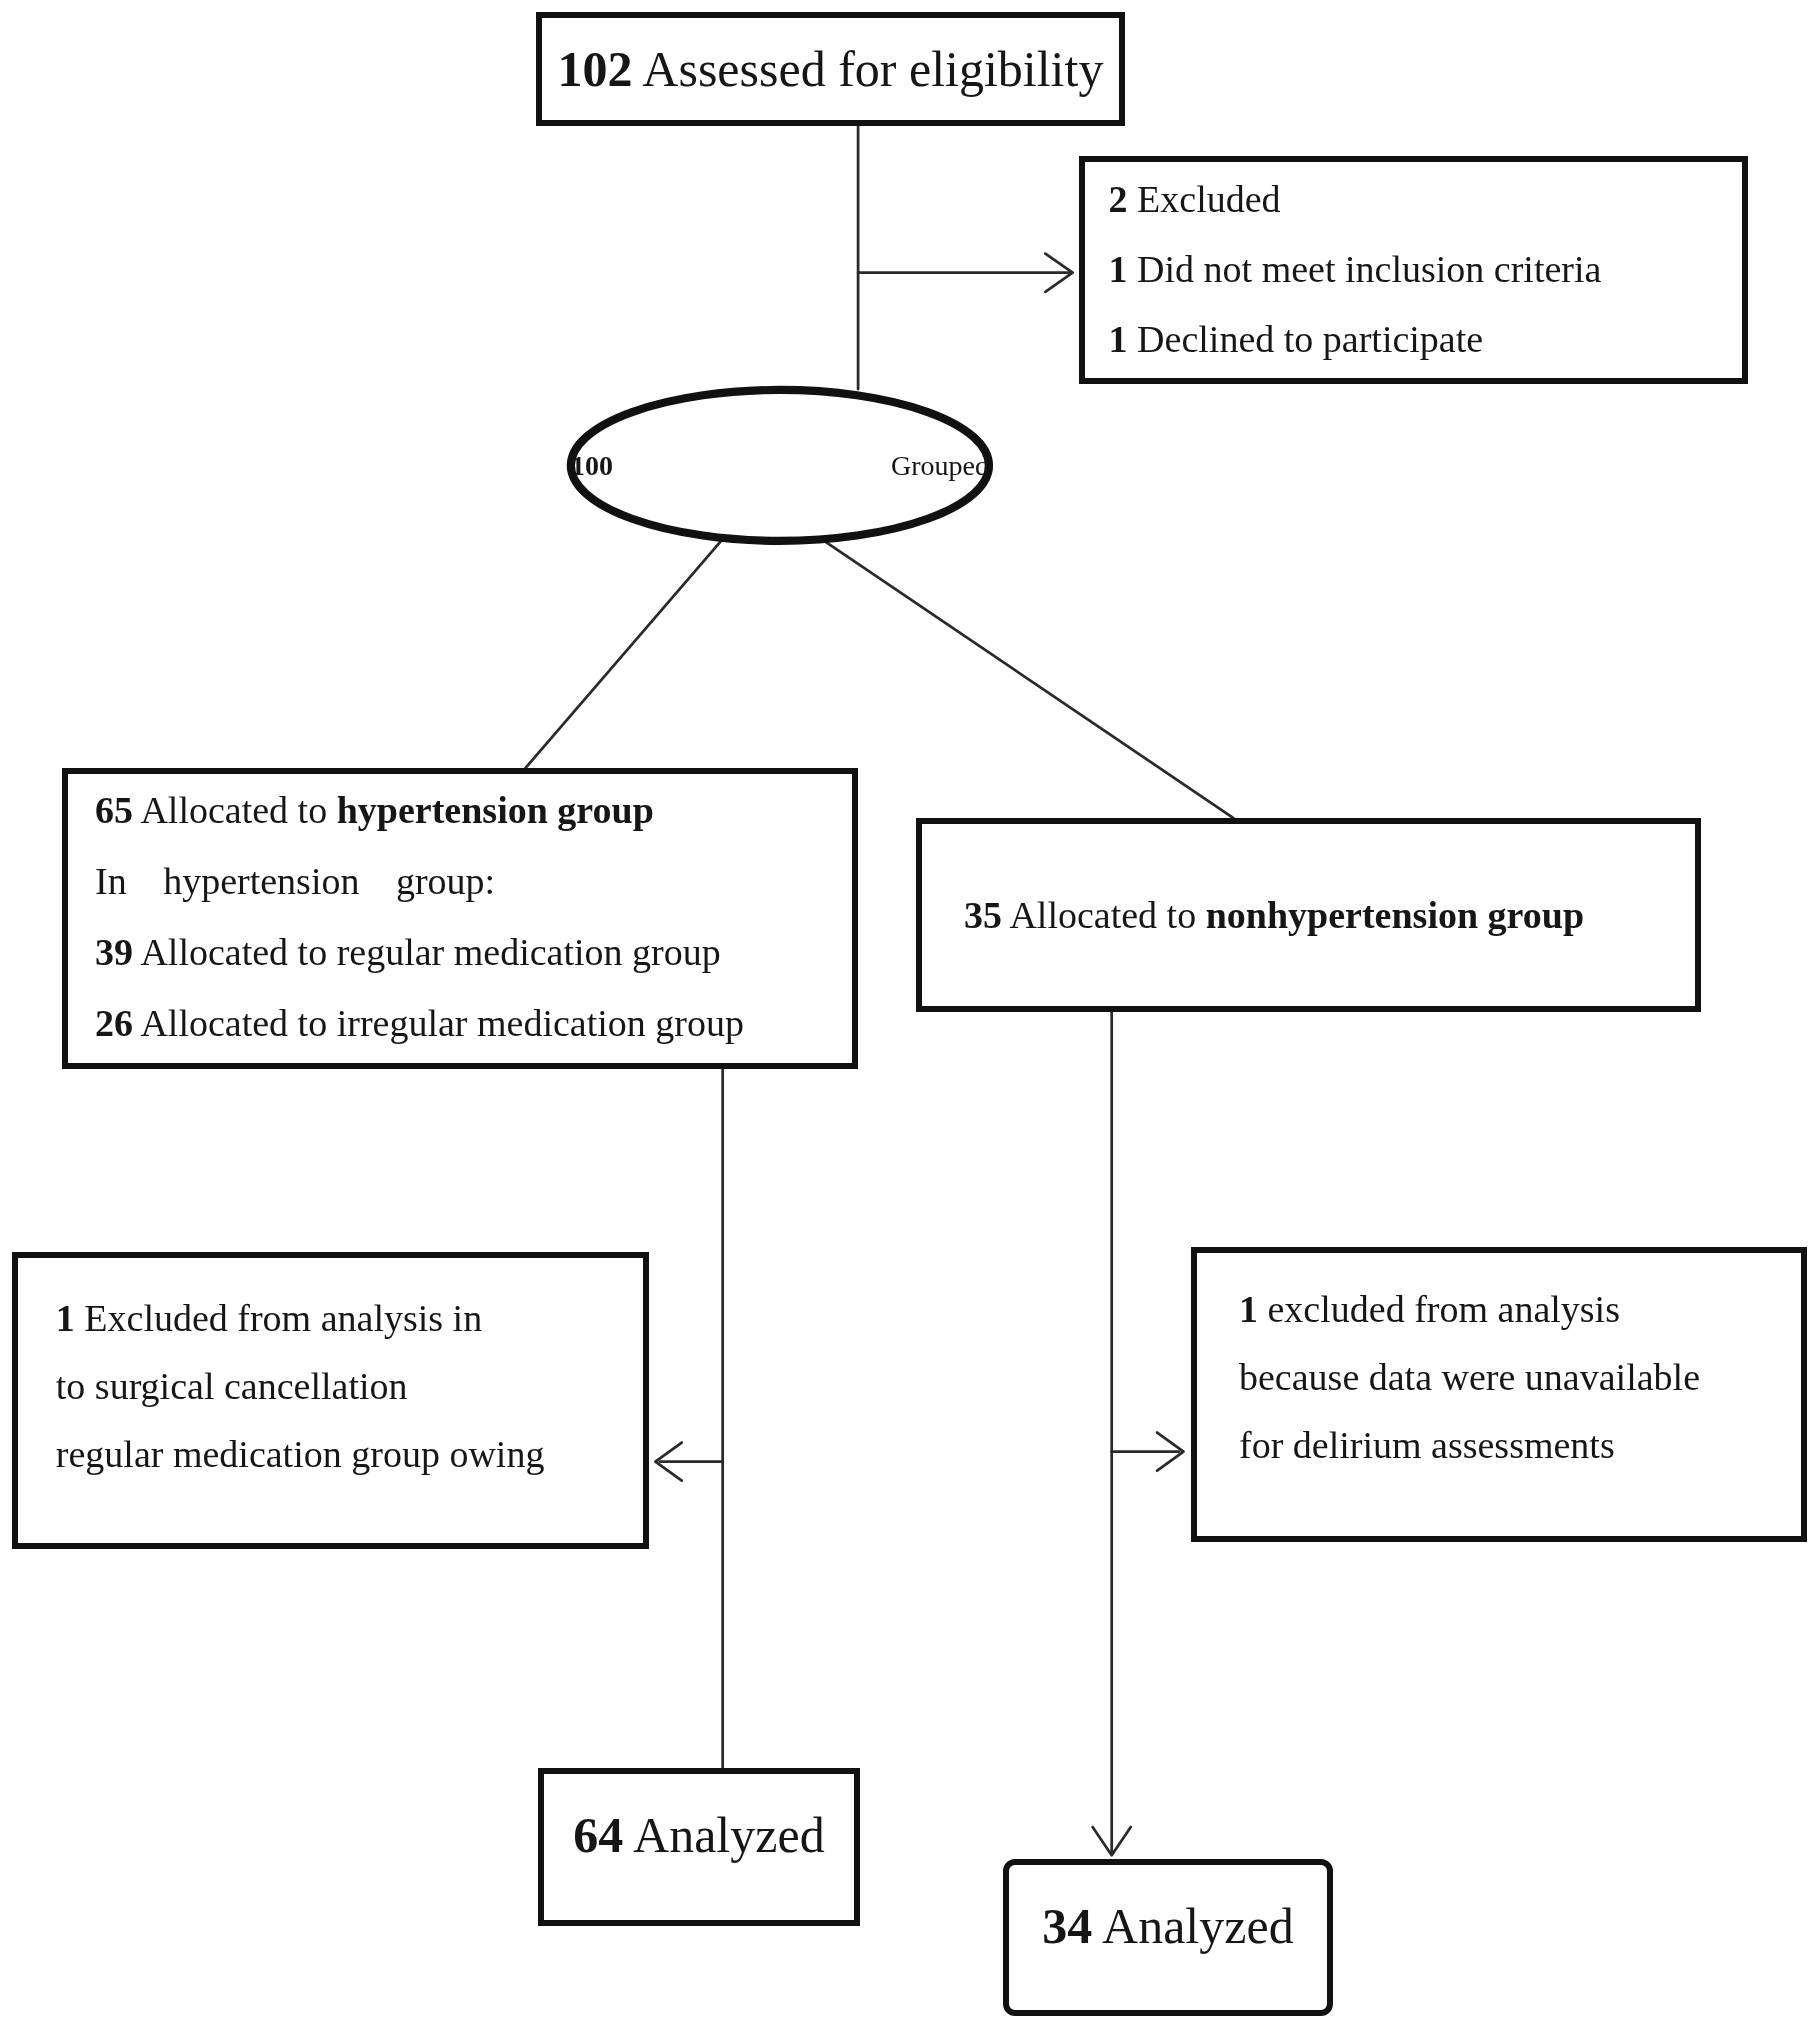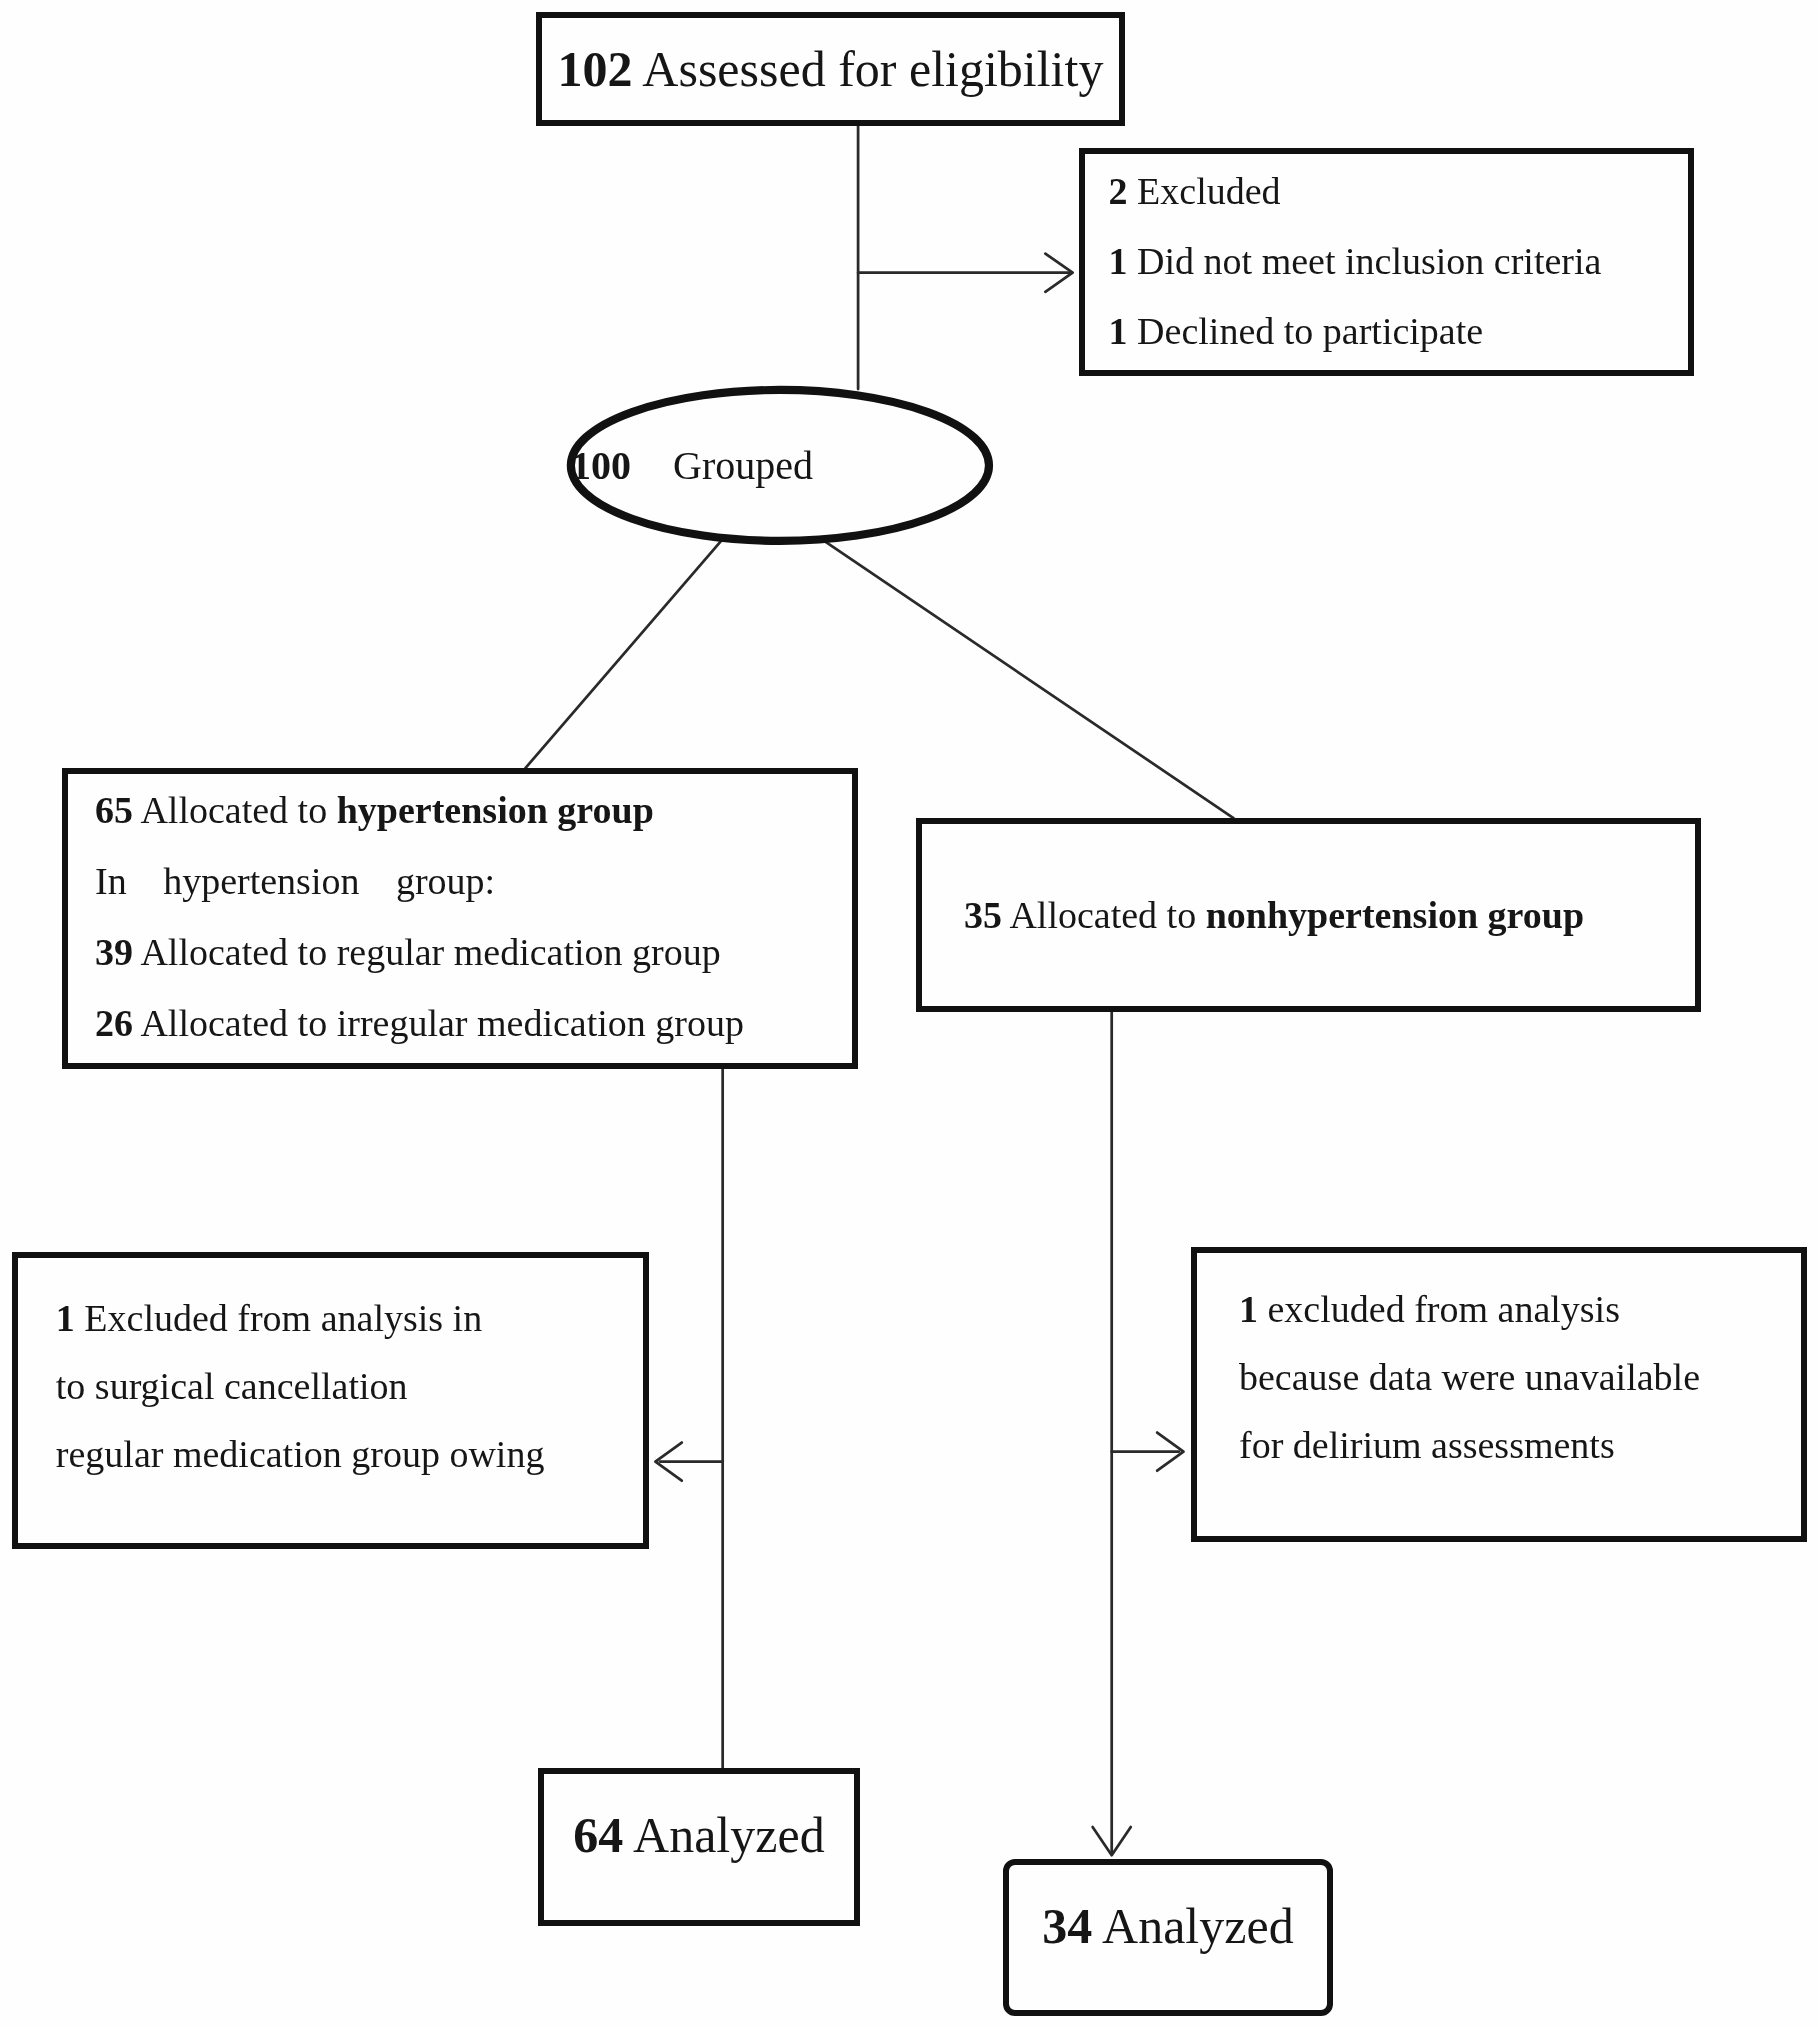--- a/index.html
+++ b/index.html
@@ -37,22 +37,22 @@
     text-align: center;
   }
   .v-center {
     display: flex;
     align-items: center;
   }
   .ellipse-label {
     position: absolute;
     display: flex;
     align-items: center;
-    justify-content: flex-start;
-    font-size: 40px;
+    justify-content: space-between;
+    font-size: 28px;
     background: transparent;
     border: none;
   }
   .ellipse-label b { margin-right: 42px; }
   .line { white-space: nowrap; }
   .spread { word-spacing: 27px; }
   .fs44 { font-size: 50px; }
 </style>
 </head>
 <body>
@@ -84,21 +84,21 @@
       <polyline points="1273,1576 1302,1597 1273,1618"></polyline>
     </g>
 
     <ellipse cx="858" cy="512" rx="230" ry="83" fill="#fefefe" stroke="#111111" stroke-width="9"></ellipse>
   </svg>
 
   <div class="node center-both fs44" style="left:536px; top:11.8px; width:589px; height:114px;">
     <div class="line"><b>102</b><span> Assessed for eligibility</span></div>
   </div>
 
-  <div class="node" style="left:1079px; top:148px; width:615px; height:228px; padding:1.8px 0 0 23.6px;">
+  <div class="node" style="left:1079px; top:156px; width:669px; height:228px; padding:1.8px 0 0 23.6px;">
     <div class="line"><b>2</b><span> Excluded</span></div>
     <div class="line"><b>1</b><span> Did not meet inclusion criteria</span></div>
     <div class="line"><b>1</b><span> Declined to participate</span></div>
   </div>
 
   <div class="ellipse-label" style="left:571px; top:390px; width:418px; height:151px;">
     <b>100</b>
       <span>Grouped</span>
   </div>
 

